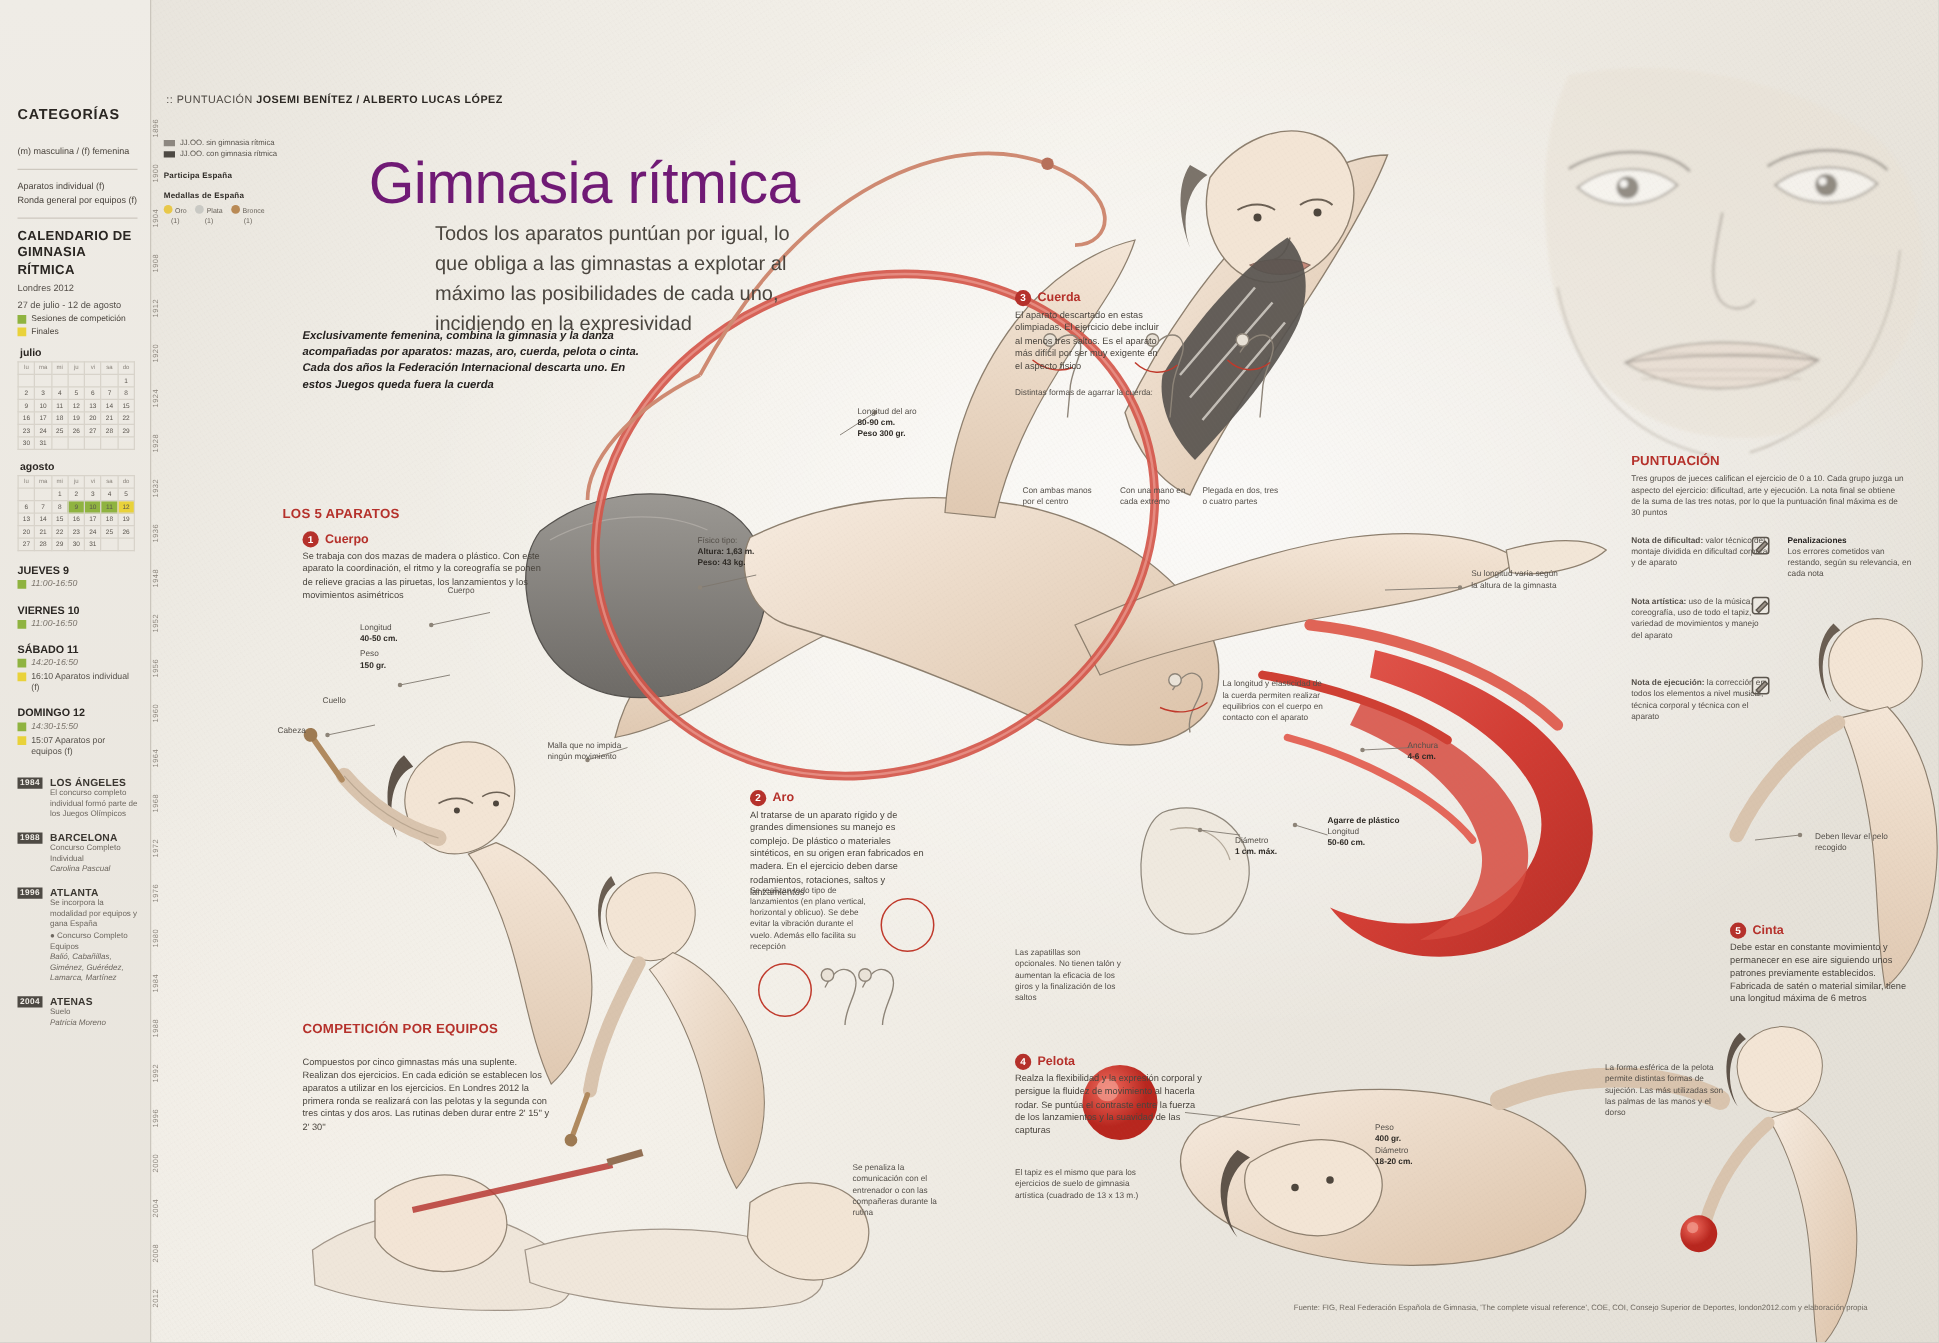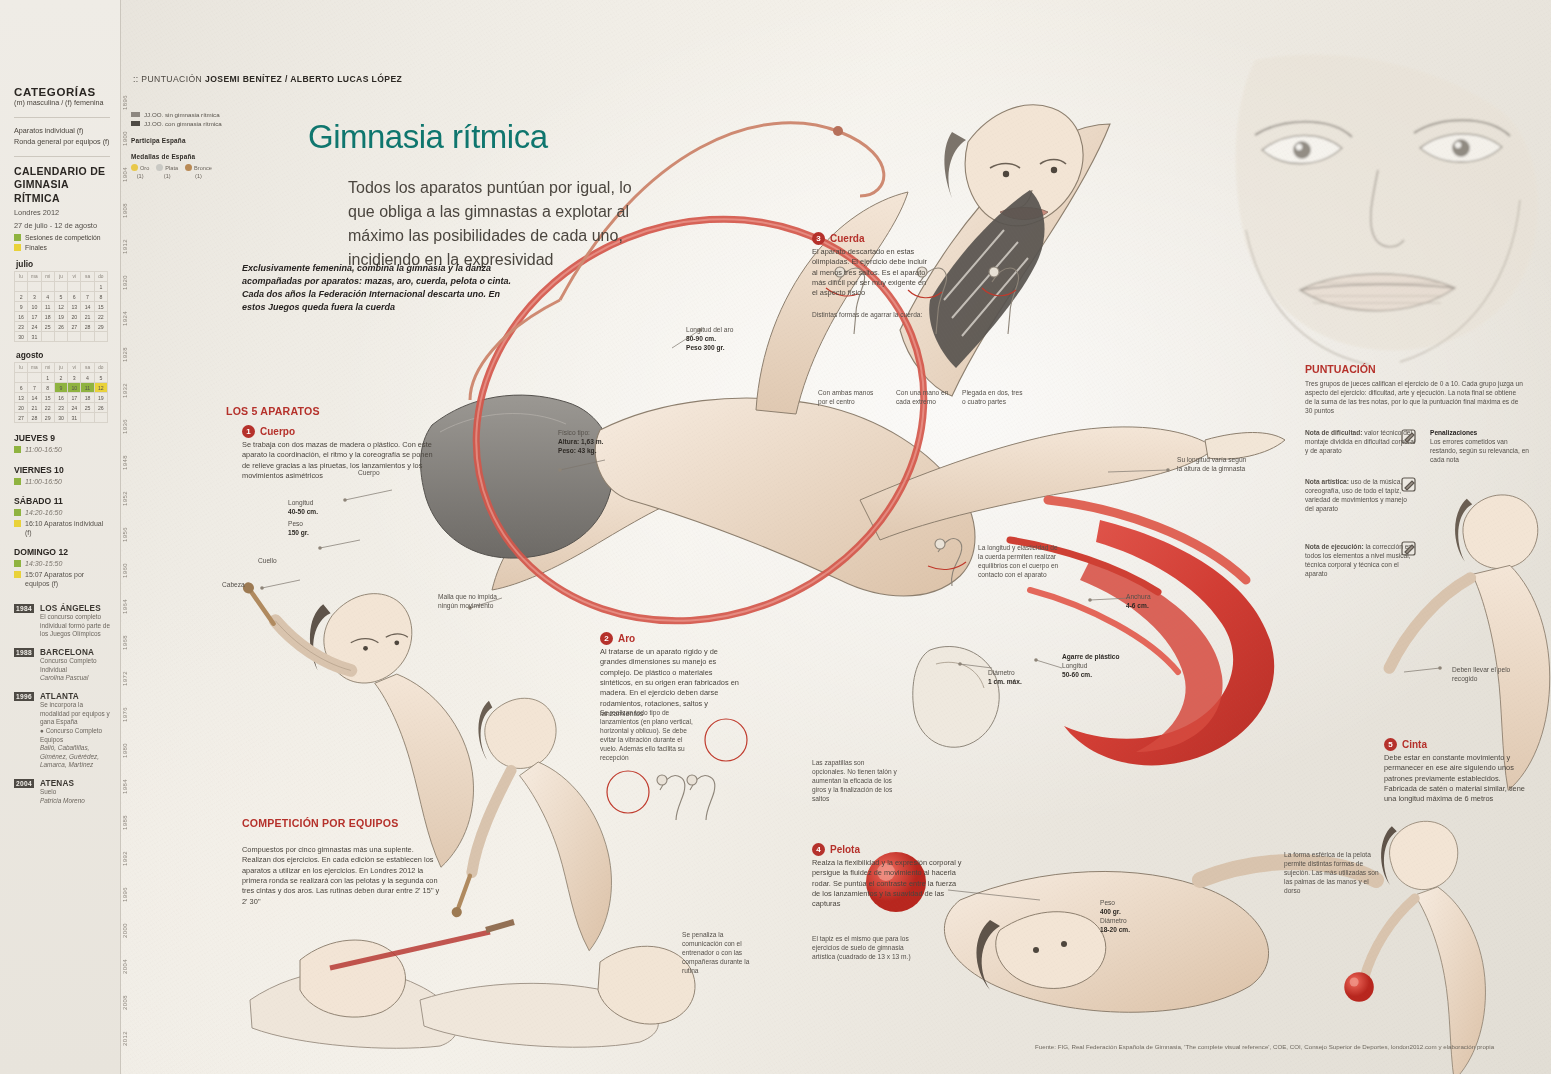--- a/index.html
+++ b/index.html
@@ -40,21 +40,21 @@
     position: absolute;
     left: 0; top: 0;
     width: 120px;
     height: 1074px;
     background: linear-gradient(180deg,#efece6,#e8e4dc);
     border-right: 1px solid #cbc6bd;
   }
   .left-inner { padding: 86px 10px 0 14px; }
   .cat-title {
     font-size: 11.5px; font-weight: bold; letter-spacing: .6px;
-    color: #2a2622; margin-bottom: 0;
+    color: #2a2622; margin-bottom: 18px;
   }
   .cat-line { font-size: 7.2px; color: #4a443d; line-height: 1.45; }
   .sep { height: 1px; background: #cdc8bf; margin: 9px 0 8px 0; }
   .cal-title {
     font-size: 10.5px; font-weight: bold; color: #2a2622;
     line-height: 1.25; letter-spacing:.3px;
   }
   .cal-sub { font-size: 7.4px; color: #55504a; margin-top: 3px; line-height: 1.4;}
   .legend-row { display:flex; align-items:center; gap:4px; font-size:6.8px; color:#4a443d; margin-top:3px;}
   .sq { width:7px;height:7px;display:inline-block;}
@@ -108,22 +108,22 @@
   .bar { display:inline-block; width:9px; height:5px; background:#8d8780;}
   .bar.dk { background:#4e4a44; }
   .legend-top h5 { font-size:6.4px; margin:7px 0 2px 0; color:#2f2b26; letter-spacing:.2px;}
   .medal-row { display:flex; gap:7px; margin-top:2px; }
   .medal-row .m { font-size:5.6px; color:#6b655d; text-align:center;}
   .dotm { width:7px;height:7px;border-radius:50%;display:inline-block;margin-right:2px;vertical-align:-1px;}
   .dotm.gold{background:#e8c84a;}
   .dotm.silver{background:#c9c9c4;}
   .dotm.bronze{background:#b98a55;}
   h1.title {
-    position:absolute; left: 308px; top: 118px;
-    font-size: 33px; font-weight: normal; color:#0f766e;
+    position:absolute; left: 295px; top: 118px;
+    font-size: 47px; font-weight: normal; color:#701a75;
     margin:0; letter-spacing:-.5px;
     font-family:"Liberation Sans", sans-serif;
   }
   .subtitle {
     position:absolute; left: 348px; top: 176px; width: 290px;
     font-size: 16px; color:#4b463f; line-height:1.5;
   }
   
   .tb { position: absolute; color:#3b372f; }
   .sec-title {

